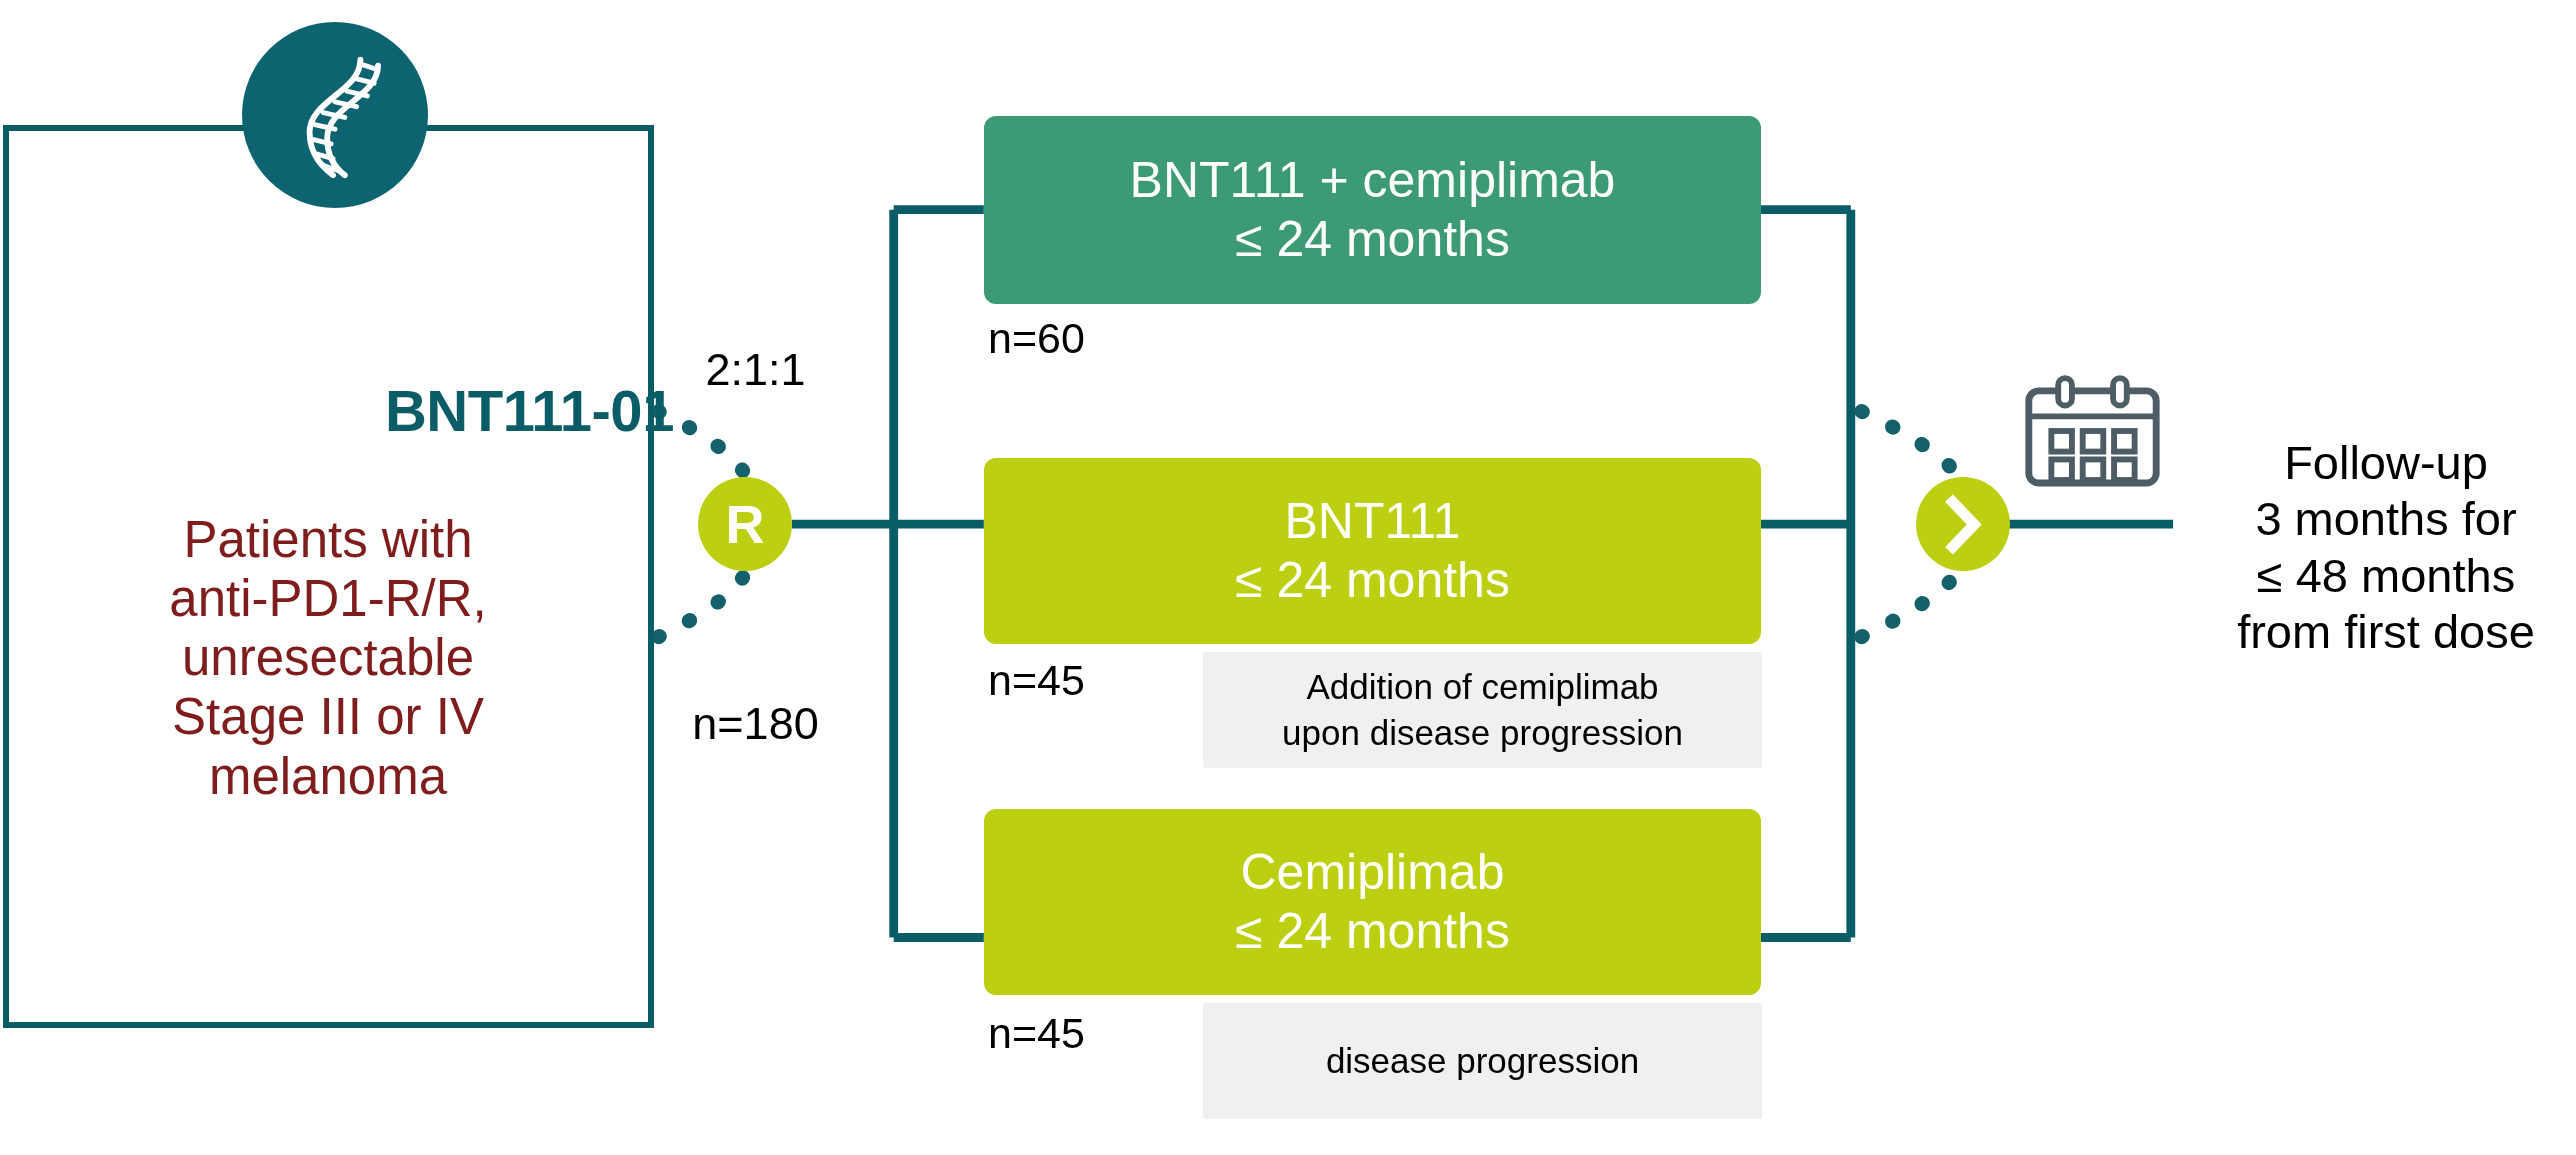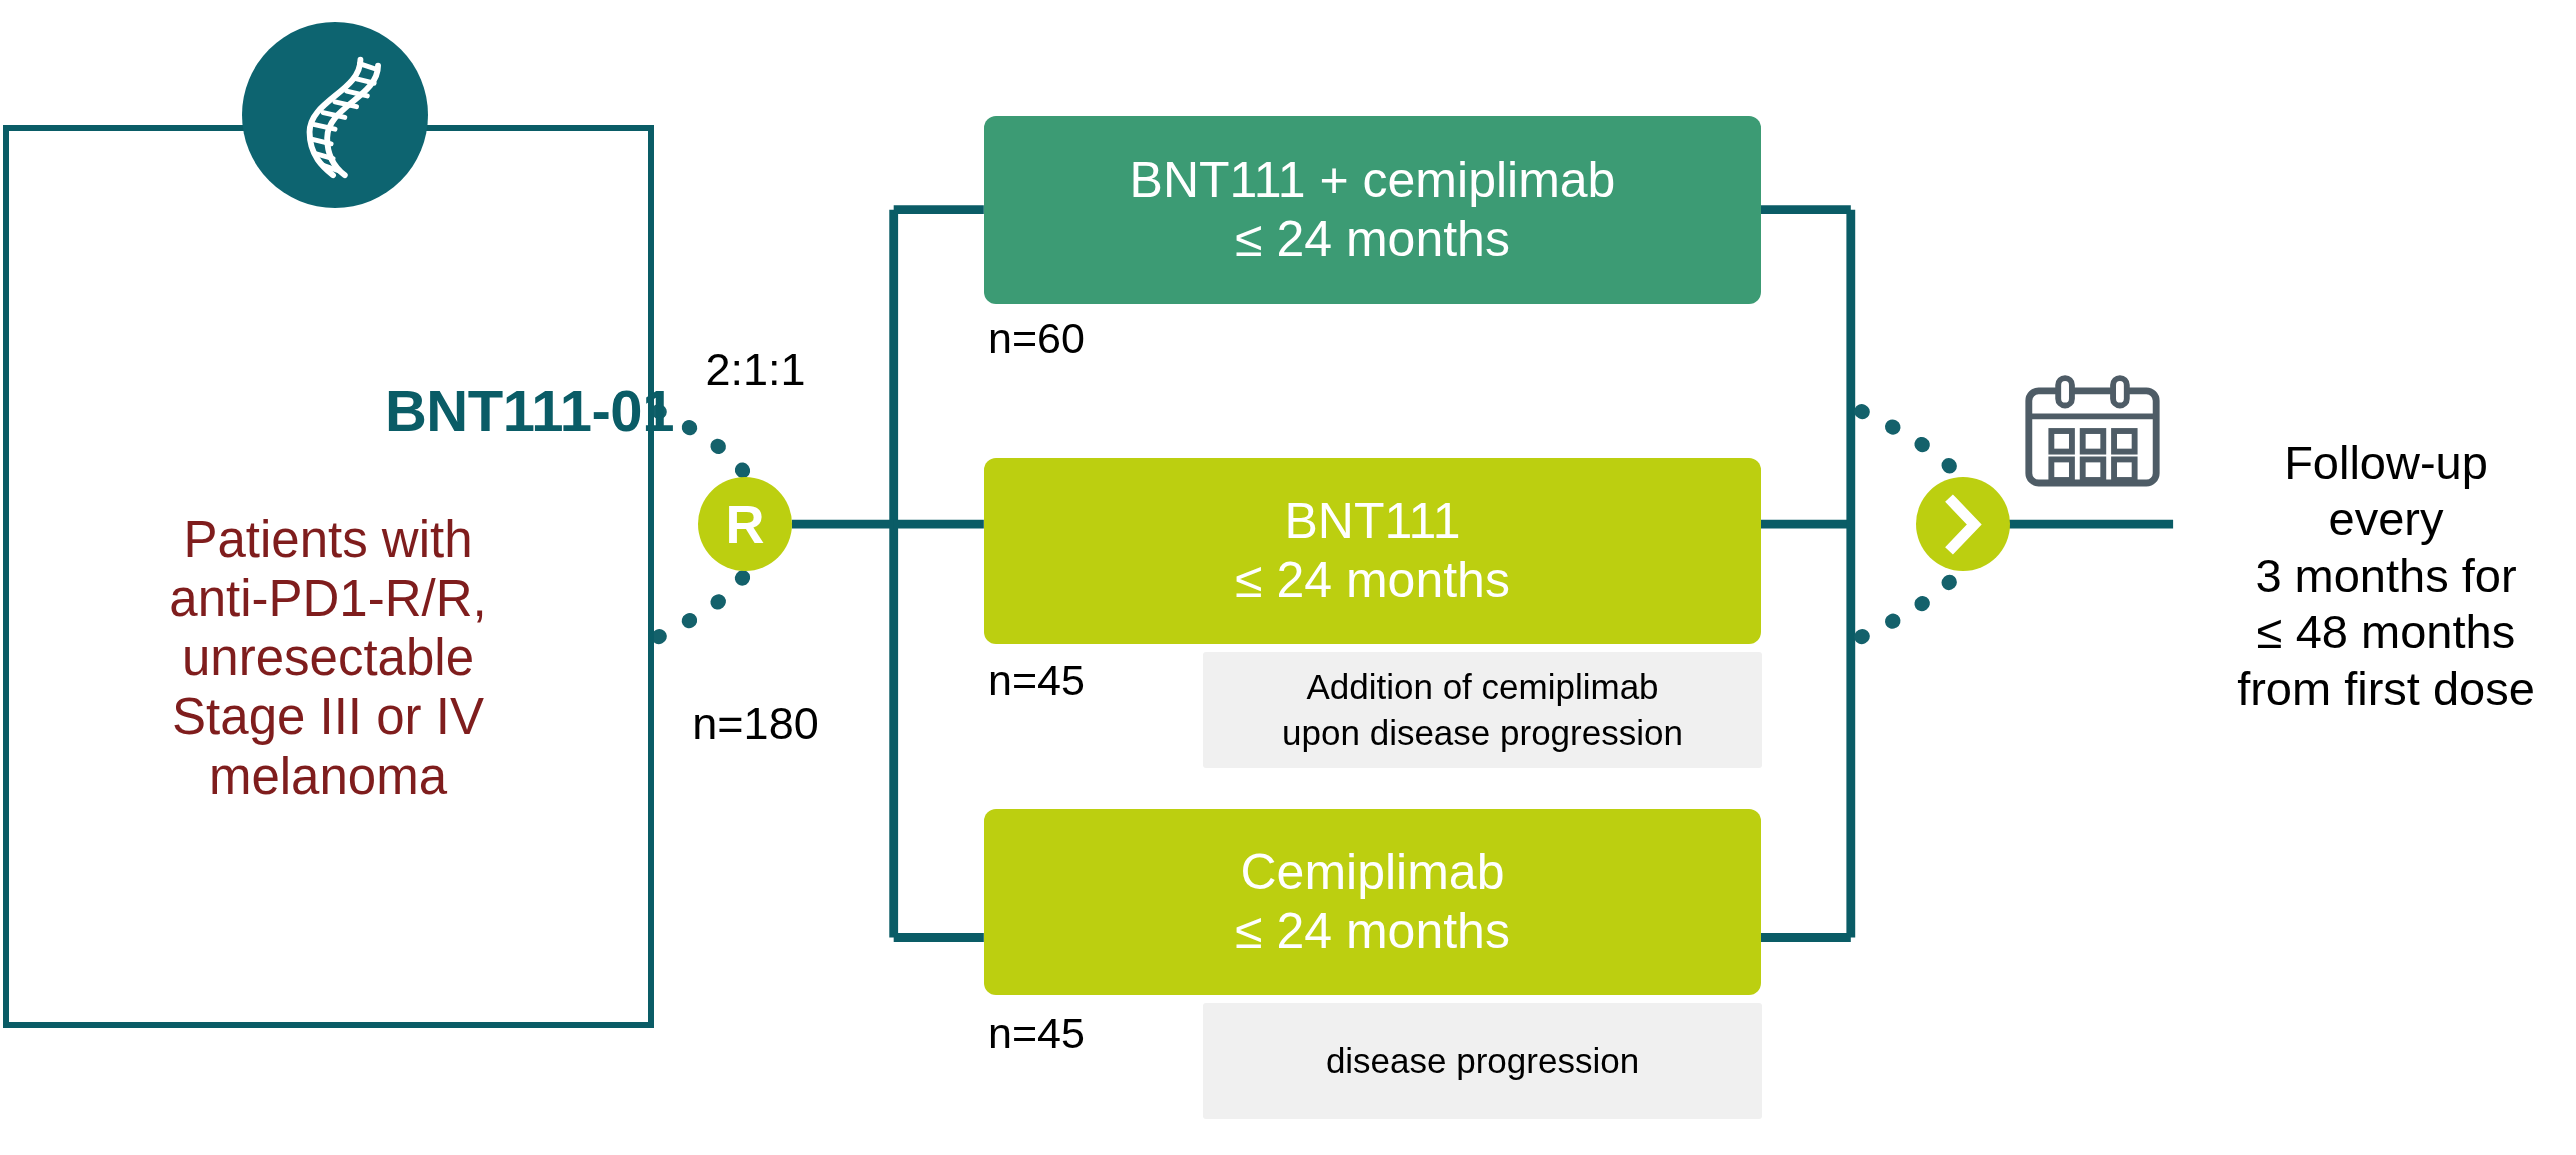--- a/index.html
+++ b/index.html
@@ -260,20 +260,19 @@
         <rect x="96" y="58" width="21" height="21" stroke-width="6"></rect>
         <rect x="32" y="87" width="21" height="21" stroke-width="6"></rect>
         <rect x="64" y="87" width="21" height="21" stroke-width="6"></rect>
         <rect x="96" y="87" width="21" height="21" stroke-width="6"></rect>
       </g>
     </svg>
   </div>
 
   <div class="abs" id="followup-text">
     <div>Follow-up</div>
-    <div>every</div>
     <div>3 months for</div>
     <div>≤ 48 months</div>
     <div>from first dose</div>
   </div>
 
 </div>
 
 
 </body></html>

